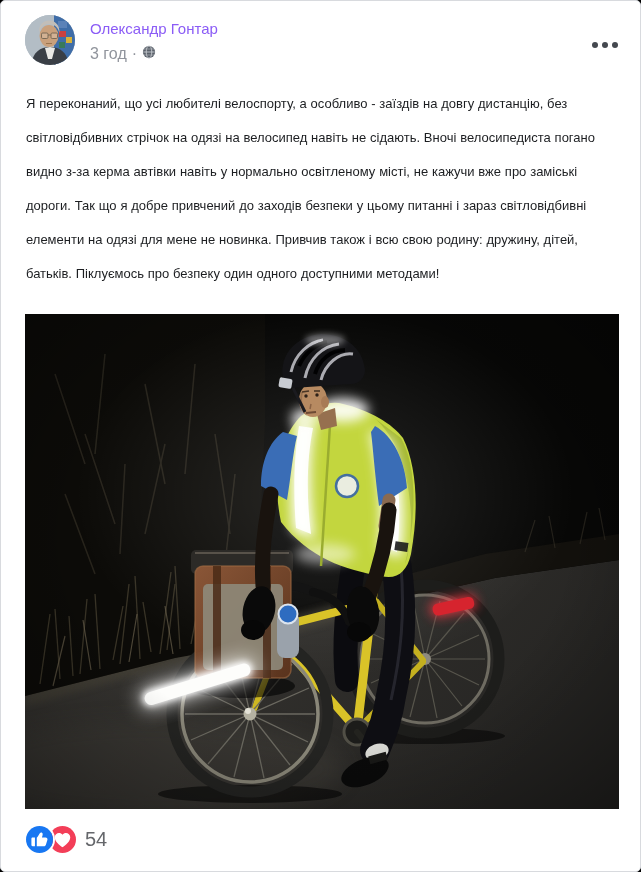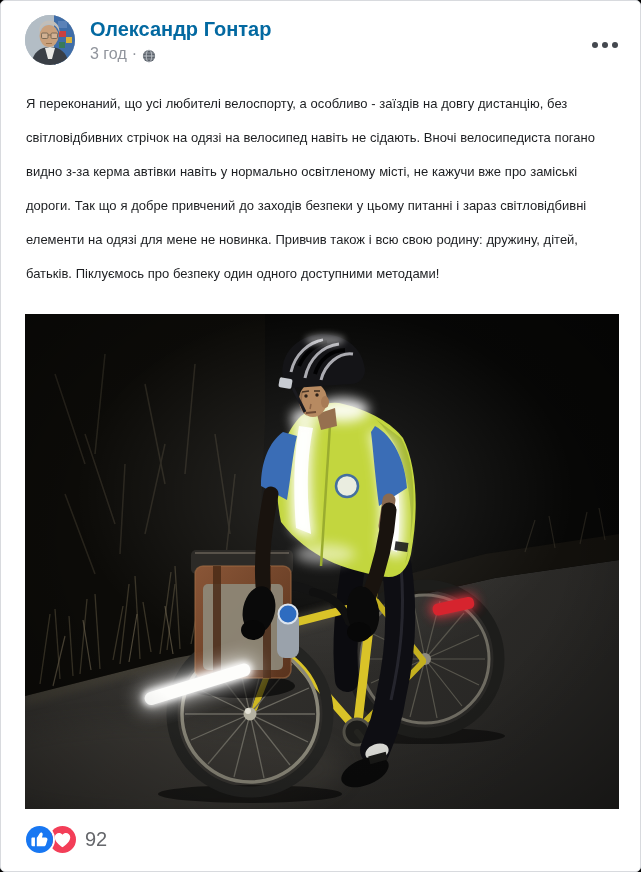--- a/index.html
+++ b/index.html
@@ -1,22 +1,22 @@
 <!DOCTYPE html>
 <html><head>
 <meta charset="utf-8">
 <style>
   html,body{margin:0;padding:0;}
   body{width:641px;height:872px;background:#000;font-family:"Liberation Sans","DejaVu Sans",sans-serif;position:relative;}
   .card{position:absolute;inset:0;background:#fff;border:1px solid #d8dade;border-radius:5px;box-sizing:border-box;overflow:hidden;}
   .header{position:absolute;top:13px;left:24px;right:18px;height:54px;}
   .avatar{position:absolute;left:0;top:1px;width:50px;height:50px;border-radius:50%;overflow:hidden;background:#a9b6c2;cursor:pointer;}
   .header-text{position:absolute;left:65px;top:3px;}
-  .author{font-size:20px;font-weight:bold;color:#0369a1;line-height:24px;cursor:pointer;}
-  .meta{margin-top:4px;font-size:16px;color:#90949c;display:flex;align-items:flex-end;gap:5px;line-height:18px;}
+  .author{font-size:15px;font-weight:normal;color:#8b5cf6;line-height:24px;cursor:pointer;}
+  .meta{margin-top:4px;font-size:16px;color:#90949c;display:flex;align-items:flex-start;gap:5px;line-height:18px;}
   .meta .sep{color:#90949c;}
   .globe{display:inline-flex;width:14px;height:14px;}
   .menu{position:absolute;right:2px;top:22px;display:flex;gap:4px;padding:6px 2px;cursor:pointer;}
   .mdot{width:6px;height:6px;border-radius:50%;background:#44484f;}
   .body-text{position:absolute;top:86px;left:25px;width:593px;font-size:13px;line-height:34px;color:#1c1e21;word-spacing:0.2px;}
   .photo{position:absolute;top:313px;left:24px;width:594px;height:495px;background:#060606;cursor:pointer;}
   .photo svg{display:block;}
   .footer{position:absolute;left:25px;right:27px;top:820px;height:36px;display:flex;justify-content:space-between;align-items:center;}
   .reactions{display:flex;align-items:center;cursor:pointer;}
   .rx{width:27px;height:27px;border-radius:50%;display:block;box-shadow:0 0 0 2px #fff;}
@@ -311,17 +311,17 @@
           <circle cx="8" cy="8" r="8" fill="#1877f2"></circle>
           <path d="M5.3 6.8H3.9c-.4 0-.7.3-.7.7v3.8c0 .4.3.7.7.7h1.4V6.8zm1.1 5.2h4.2c.6 0 1.1-.4 1.2-.9l.9-2.9c.2-.7-.3-1.4-1.1-1.4H9.4c.3-.6.5-1.4.5-2 0-1-1.2-1.4-1.7-.5-.5.8-1.1 2-1.8 2.6v5.1z" fill="#fff"></path>
         </svg>
       </span>
       <span class="rx love">
         <svg width="27" height="27" viewBox="0 0 16 16">
           <circle cx="8" cy="8" r="8" fill="#f33e58"></circle>
           <path d="M8 12.6S3.4 9.8 3.4 6.8c0-1.8 1.3-2.7 2.5-2.7.9 0 1.6.4 2.1 1.1.5-.7 1.2-1.1 2.1-1.1 1.2 0 2.5.9 2.5 2.7 0 3-4.6 5.8-4.6 5.8z" fill="#fff"></path>
         </svg>
       </span>
-      <span class="count">92</span>
+      <span class="count">54</span>
     </div>
   </div>
 
 </div>
 
 </body></html>

